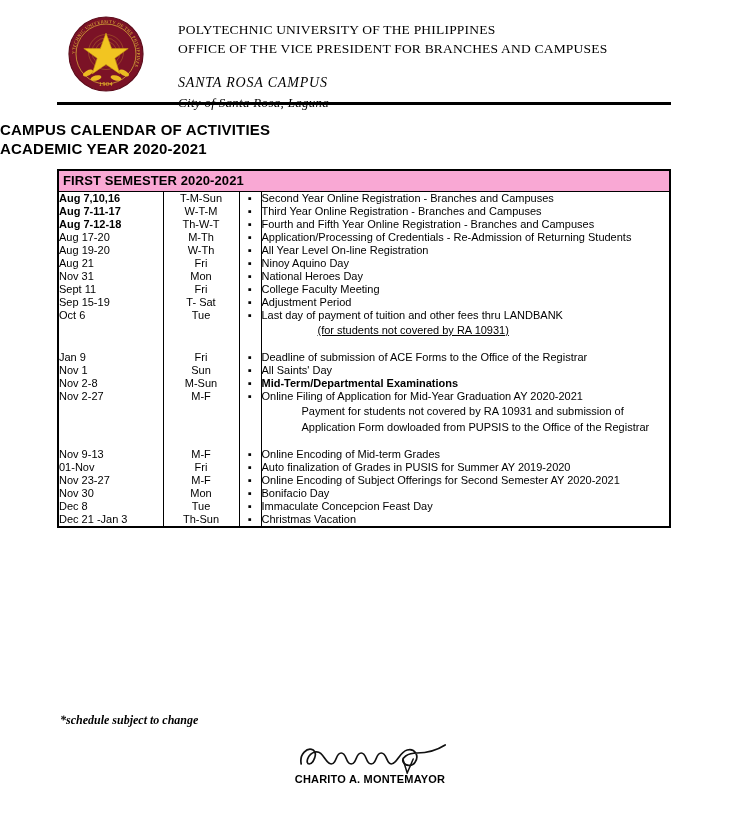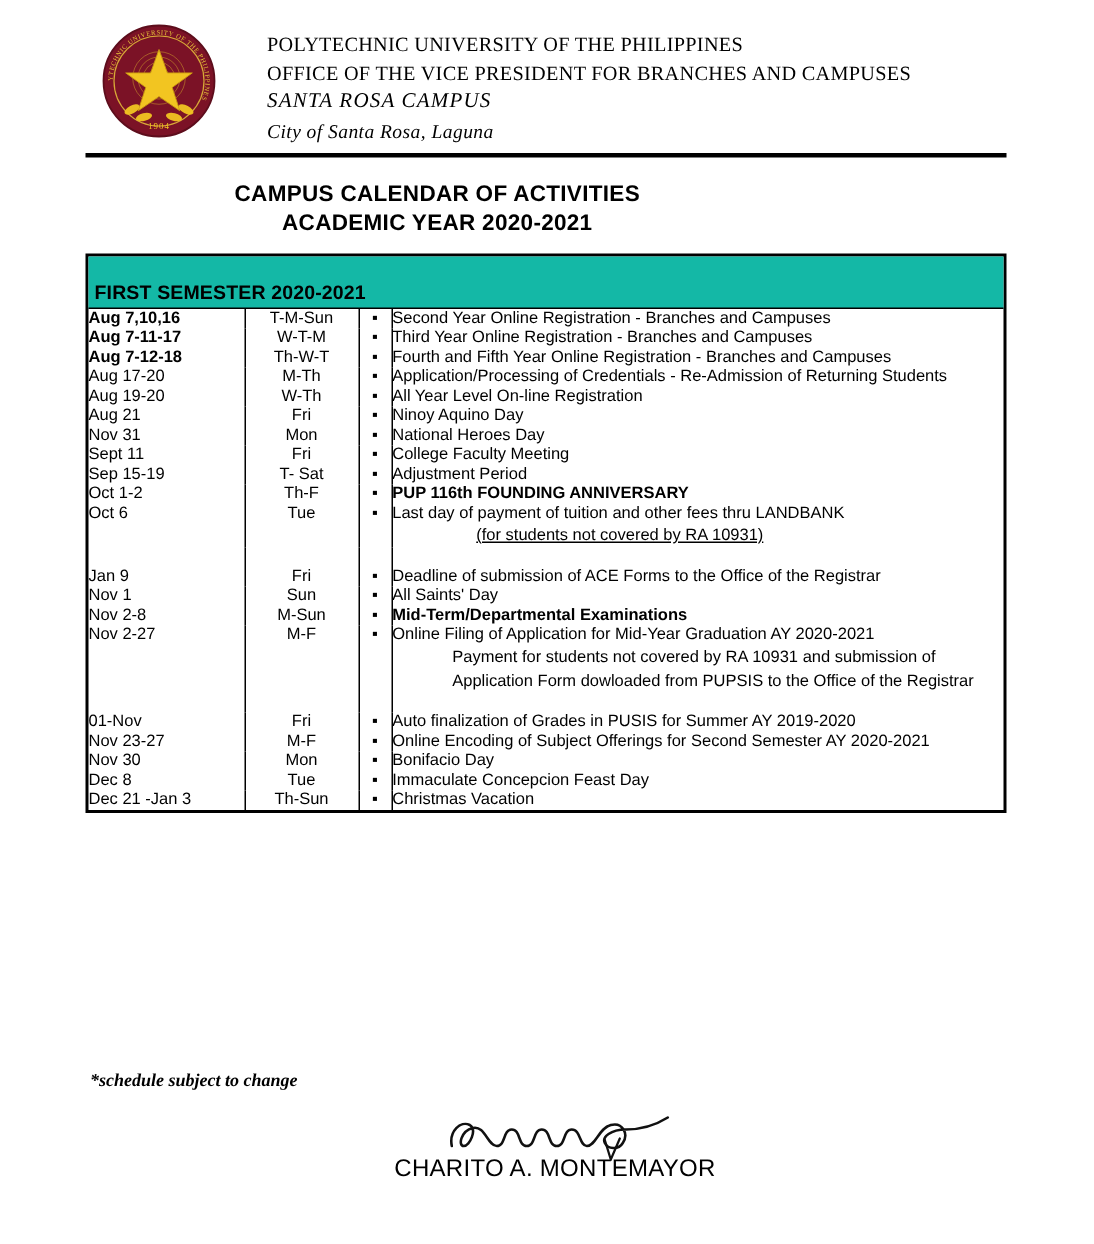--- a/index.html
+++ b/index.html
@@ -53,20 +53,21 @@
     letter-spacing: 0.2px;
     white-space: nowrap;
   }
   .hdr-line3 {
     font-family: "Liberation Serif", serif;
     font-size: 14px;
     font-style: italic;
     line-height: 20px;
     letter-spacing: 0.8px;
     white-space: nowrap;
+    margin-top: 15px;
   }
   .hdr-line4 {
     font-family: "Liberation Serif", serif;
     font-size: 13px;
     font-style: italic;
     line-height: 19px;
     letter-spacing: 0.3px;
     white-space: nowrap;
   }
 
@@ -78,21 +79,21 @@
     height: 3px;
     background: #000000;
   }
 
   
   .doc-title {
     position: absolute;
     left: 0;
     top: 120px;
     width: 583px;
-    text-align: center;
+    text-align: left;
   }
   .doc-title .t1,
   .doc-title .t2 {
     font-family: "Liberation Sans", sans-serif;
     font-weight: bold;
     font-size: 15px;
     line-height: 19px;
     letter-spacing: 0.2px;
   }
 
@@ -101,23 +102,23 @@
     position: absolute;
     left: 57px;
     top: 169px;
     width: 614px;
     border: 2px solid #000000;
     box-sizing: border-box;
     background: #ffffff;
   }
 
   .sem-header {
-    background: #14b8a6;
+    background: #f9a8d4;
     border-bottom: 1px solid #000000;
-    padding: 16px 4px 3px 4px;
+    padding: 2px 4px 3px 4px;
     font-weight: bold;
     font-size: 13px;
     letter-spacing: 0.1px;
     line-height: 15px;
   }
 
   table.rows {
     border-collapse: collapse;
     width: 100%;
     table-layout: fixed;
@@ -199,22 +200,22 @@
     height: 32px;
     position: relative;
   }
   .sig-mark svg {
     position: absolute;
     left: 50%;
     top: 0;
     transform: translateX(-46%);
   }
   .sig-name {
-    font-size: 16px;
-    font-weight: normal;
+    font-size: 11px;
+    font-weight: bold;
     letter-spacing: 0.2px;
     line-height: 15px;
   }
   .sig-role {
     font-size: 12.5px;
     font-weight: bold;
     line-height: 16px;
   }
 </style>
 </head>
@@ -326,26 +327,20 @@
             <td class="bullet">▪</td>
             <td class="activity"><span>College Faculty Meeting</span></td>
           </tr>
           <tr>
             <td class="date">Sep 15-19</td>
             <td class="day">T- Sat</td>
             <td class="bullet">▪</td>
             <td class="activity"><span>Adjustment Period</span></td>
           </tr>
           <tr>
-            <td class="date">Oct 1-2</td>
-            <td class="day">Th-F</td>
-            <td class="bullet">▪</td>
-            <td class="activity"><span class="bold">PUP 116th FOUNDING ANNIVERSARY</span></td>
-          </tr>
-          <tr>
             <td class="date">Oct 6</td>
             <td class="day">Tue</td>
             <td class="bullet">▪</td>
             <td class="activity"><span>Last day of payment of tuition and other fees thru LANDBANK</span><span class="sub-line">(for students not covered by RA 10931)</span></td>
           </tr>
           <tr class="spacer-row">
             <td class="date">&nbsp;</td>
             <td class="day">&nbsp;</td>
             <td class="bullet">&nbsp;</td>
             <td class="activity">&nbsp;</td>
@@ -372,20 +367,26 @@
             <td class="date">Nov 2-27</td>
             <td class="day">M-F</td>
             <td class="bullet">▪</td>
             <td class="activity"><span>Online Filing of Application for Mid-Year Graduation AY 2020-2021</span><span class="sub-line2">Payment for students not covered by RA 10931 and submission of</span><span class="sub-line2">Application Form dowloaded from PUPSIS to the Office of the Registrar</span></td>
           </tr>
           <tr class="spacer-row">
             <td class="date">&nbsp;</td>
             <td class="day">&nbsp;</td>
             <td class="bullet">&nbsp;</td>
             <td class="activity">&nbsp;</td>
+          </tr>
+          <tr>
+            <td class="date">Nov 9-13</td>
+            <td class="day">M-F</td>
+            <td class="bullet">▪</td>
+            <td class="activity"><span>Online Encoding of Mid-term Grades</span></td>
           </tr>
           <tr>
             <td class="date">01-Nov</td>
             <td class="day">Fri</td>
             <td class="bullet">▪</td>
             <td class="activity"><span>Auto finalization of Grades in PUSIS for Summer AY 2019-2020</span></td>
           </tr>
           <tr>
             <td class="date">Nov 23-27</td>
             <td class="day">M-F</td>

